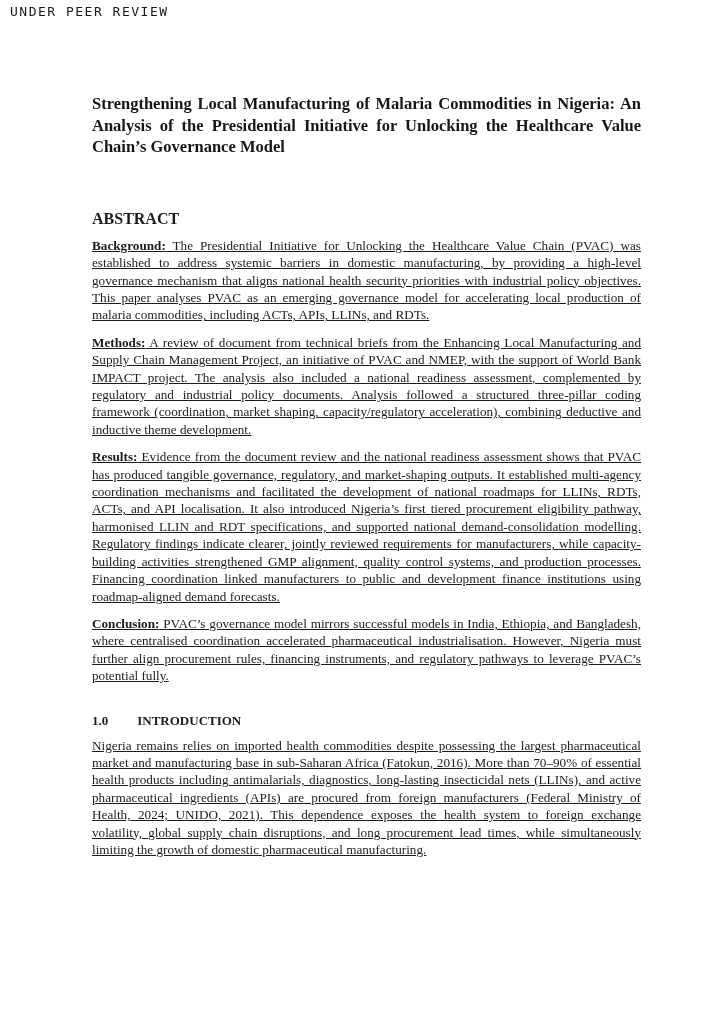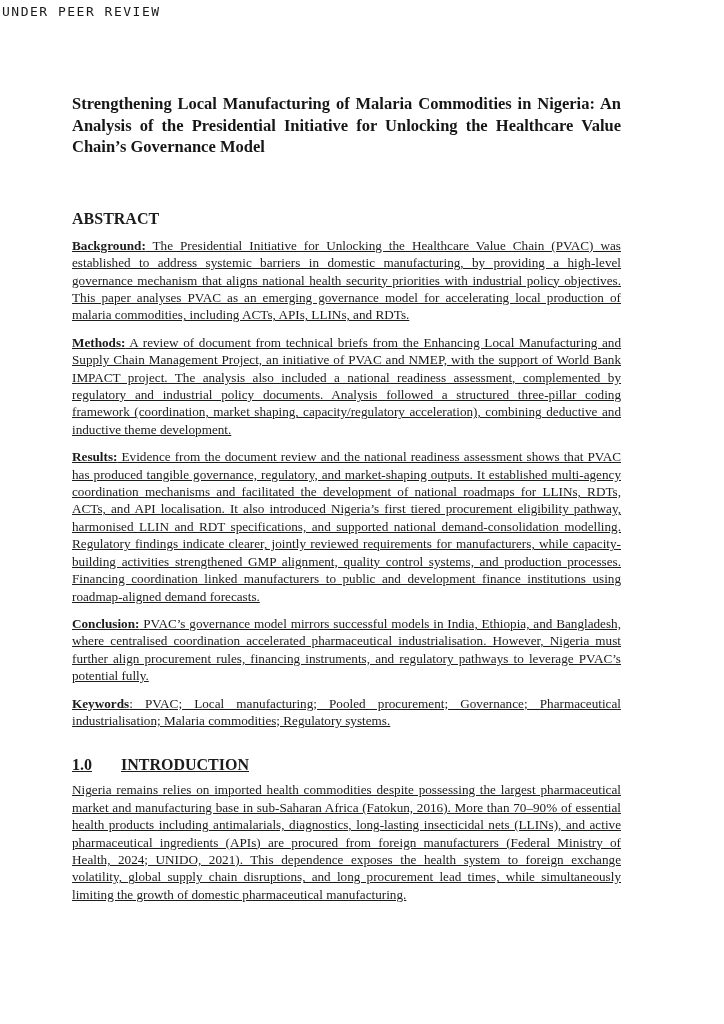--- a/index.html
+++ b/index.html
@@ -7,35 +7,36 @@
     padding: 0;
     background: #ffffff;
   }
   .page {
     position: relative;
     width: 688px;
     height: 1024px;
     background: #ffffff;
     overflow: hidden;
     color: #1c1c1c;
+    margin-left: 8px;
   }
   .watermark {
     position: absolute;
     top: 4px;
     left: 2px;
     font-family: "DejaVu Sans Mono", "Liberation Mono", monospace;
     font-size: 13px;
     letter-spacing: 1.5px;
     color: #1a1a1a;
     white-space: nowrap;
   }
   .content {
     position: absolute;
     top: 0;
-    left: 72px;
+    left: 84px;
     width: 549px;
     font-family: "Liberation Serif", "DejaVu Serif", serif;
     color: #1c1c1c;
   }
   .paper-title {
     margin: 93px 0 0 0;
     font-size: 16.5px;
     font-weight: bold;
     line-height: 21.6px;
     text-align: justify;
@@ -52,24 +53,23 @@
     font-size: 13.2px;
     line-height: 17.4px;
     text-align: justify;
     text-decoration: underline;
   }
   .para b {
     font-weight: bold;
   }
   .section-heading {
     margin: 27px 0 0 0;
-    font-size: 16px;
+    font-size: 13px;
     font-weight: bold;
     line-height: 17px;
-    text-decoration: underline;
   }
   .sec-gap {
     display: inline-block;
     width: 29px;
   }
   .intro-para {
     margin-top: 8px;
   }
 </style>
 </head>
@@ -86,20 +86,19 @@
     <h2 class="abstract-heading">ABSTRACT</h2>
 
     <p class="para"><b>Background:</b><span> The Presidential Initiative for Unlocking the Healthcare Value Chain (PVAC) was established to address systemic barriers in domestic manufacturing, by providing a high-level governance mechanism that aligns national health security priorities with industrial policy objectives. This paper analyses PVAC as an emerging governance model for accelerating local production of malaria commodities, including ACTs, APIs, LLINs, and RDTs.</span></p>
 
     <p class="para"><b>Methods:</b><span> A review of document from technical briefs from the Enhancing Local Manufacturing and Supply Chain Management Project, an initiative of PVAC and NMEP, with the support of World Bank IMPACT project. The analysis also included a national readiness assessment, complemented by regulatory and industrial policy documents. Analysis followed a structured three-pillar coding framework (coordination, market shaping, capacity/regulatory acceleration), combining deductive and inductive theme development.</span></p>
 
     <p class="para"><b>Results:</b><span> Evidence from the document review and the national readiness assessment shows that PVAC has produced tangible governance, regulatory, and market-shaping outputs. It established multi-agency coordination mechanisms and facilitated the development of national roadmaps for LLINs, RDTs, ACTs, and API localisation. It also introduced Nigeria’s first tiered procurement eligibility pathway, harmonised LLIN and RDT specifications, and supported national demand-consolidation modelling. Regulatory findings indicate clearer, jointly reviewed requirements for manufacturers, while capacity-building activities strengthened GMP alignment, quality control systems, and production processes. Financing coordination linked manufacturers to public and development finance institutions using roadmap-aligned demand forecasts.</span></p>
 
     <p class="para"><b>Conclusion:</b><span> PVAC’s governance model mirrors successful models in India, Ethiopia, and Bangladesh, where centralised coordination accelerated pharmaceutical industrialisation. However, Nigeria must further align procurement rules, financing instruments, and regulatory pathways to leverage PVAC’s potential fully.</span></p>
 
-    <p class="para"><b>Keywords</b><span>: PVAC; Local manufacturing; Pooled procurement; Governance; Pharmaceutical industrialisation; Malaria commodities; Regulatory systems.</span></p>
 
     <h2 class="section-heading"><span>1.0</span><span class="sec-gap"></span><span>INTRODUCTION</span></h2>
 
     <p class="para intro-para">Nigeria remains relies on imported health commodities despite possessing the largest pharmaceutical market and manufacturing base in sub-Saharan Africa (Fatokun, 2016). More than 70–90% of essential health products including antimalarials, diagnostics, long-lasting insecticidal nets (LLINs), and active pharmaceutical ingredients (APIs) are procured from foreign manufacturers (Federal Ministry of Health, 2024; UNIDO, 2021). This dependence exposes the health system to foreign exchange volatility, global supply chain disruptions, and long procurement lead times, while simultaneously limiting the growth of domestic pharmaceutical manufacturing.</p>
 
   </div>
 </div>
 
 </body></html>

